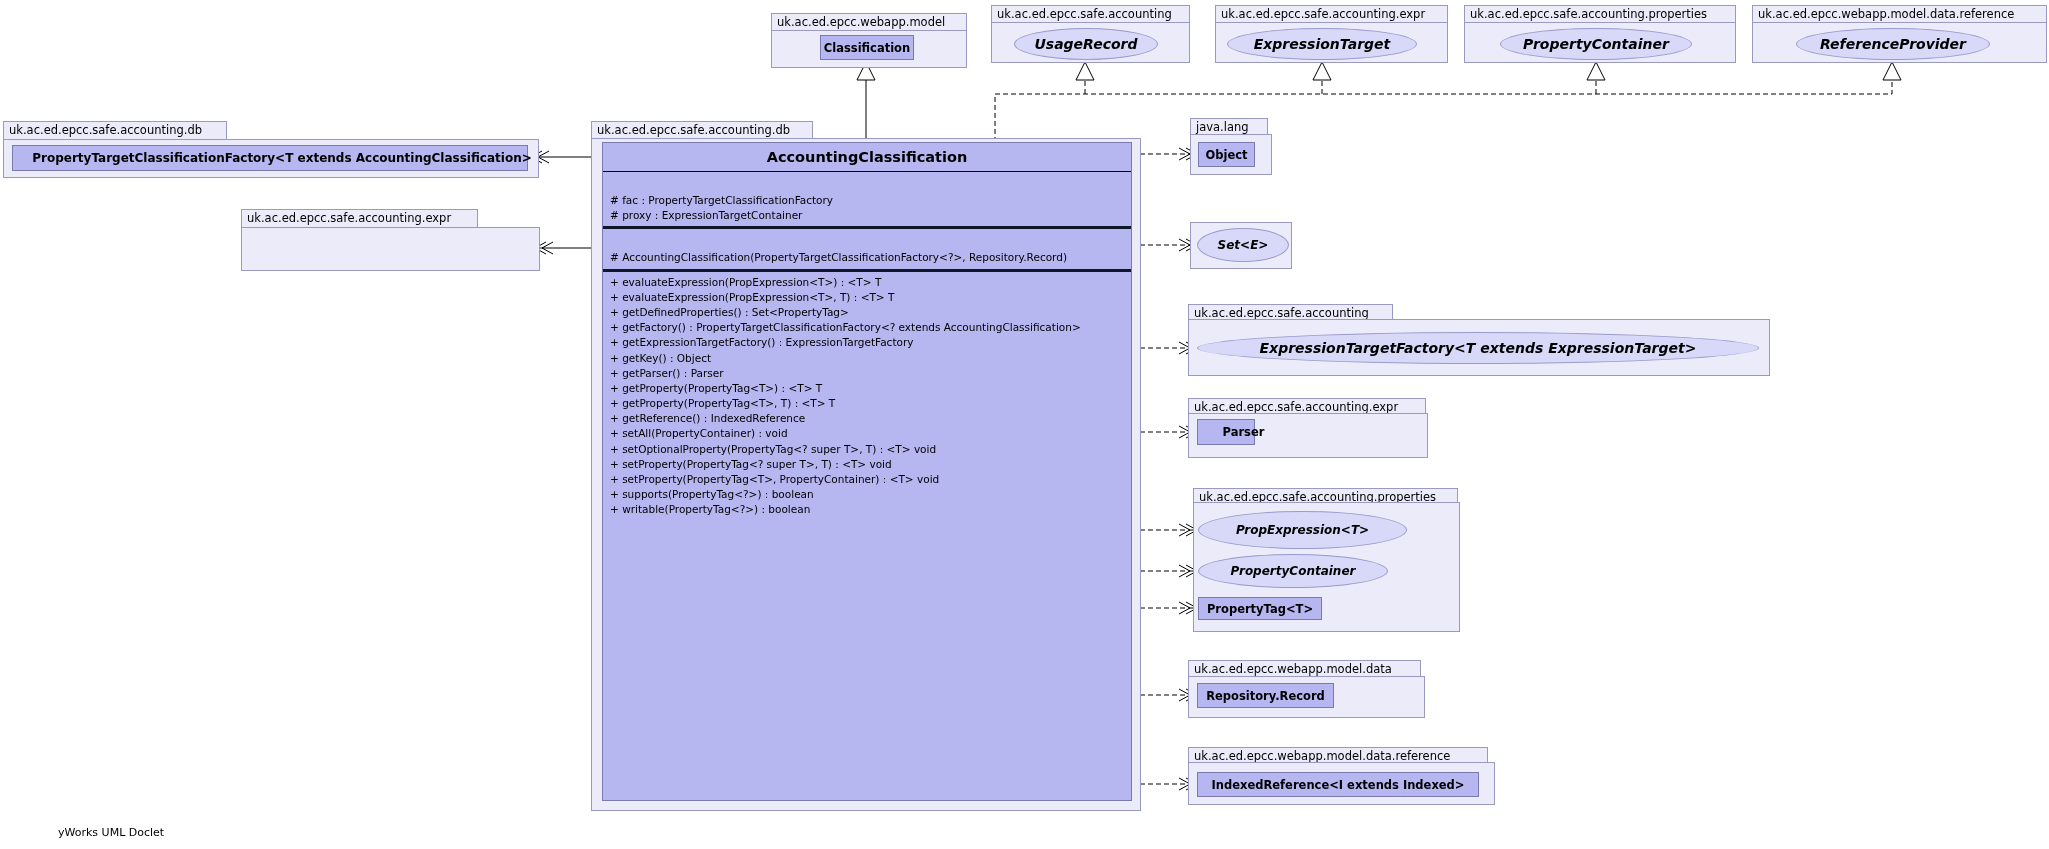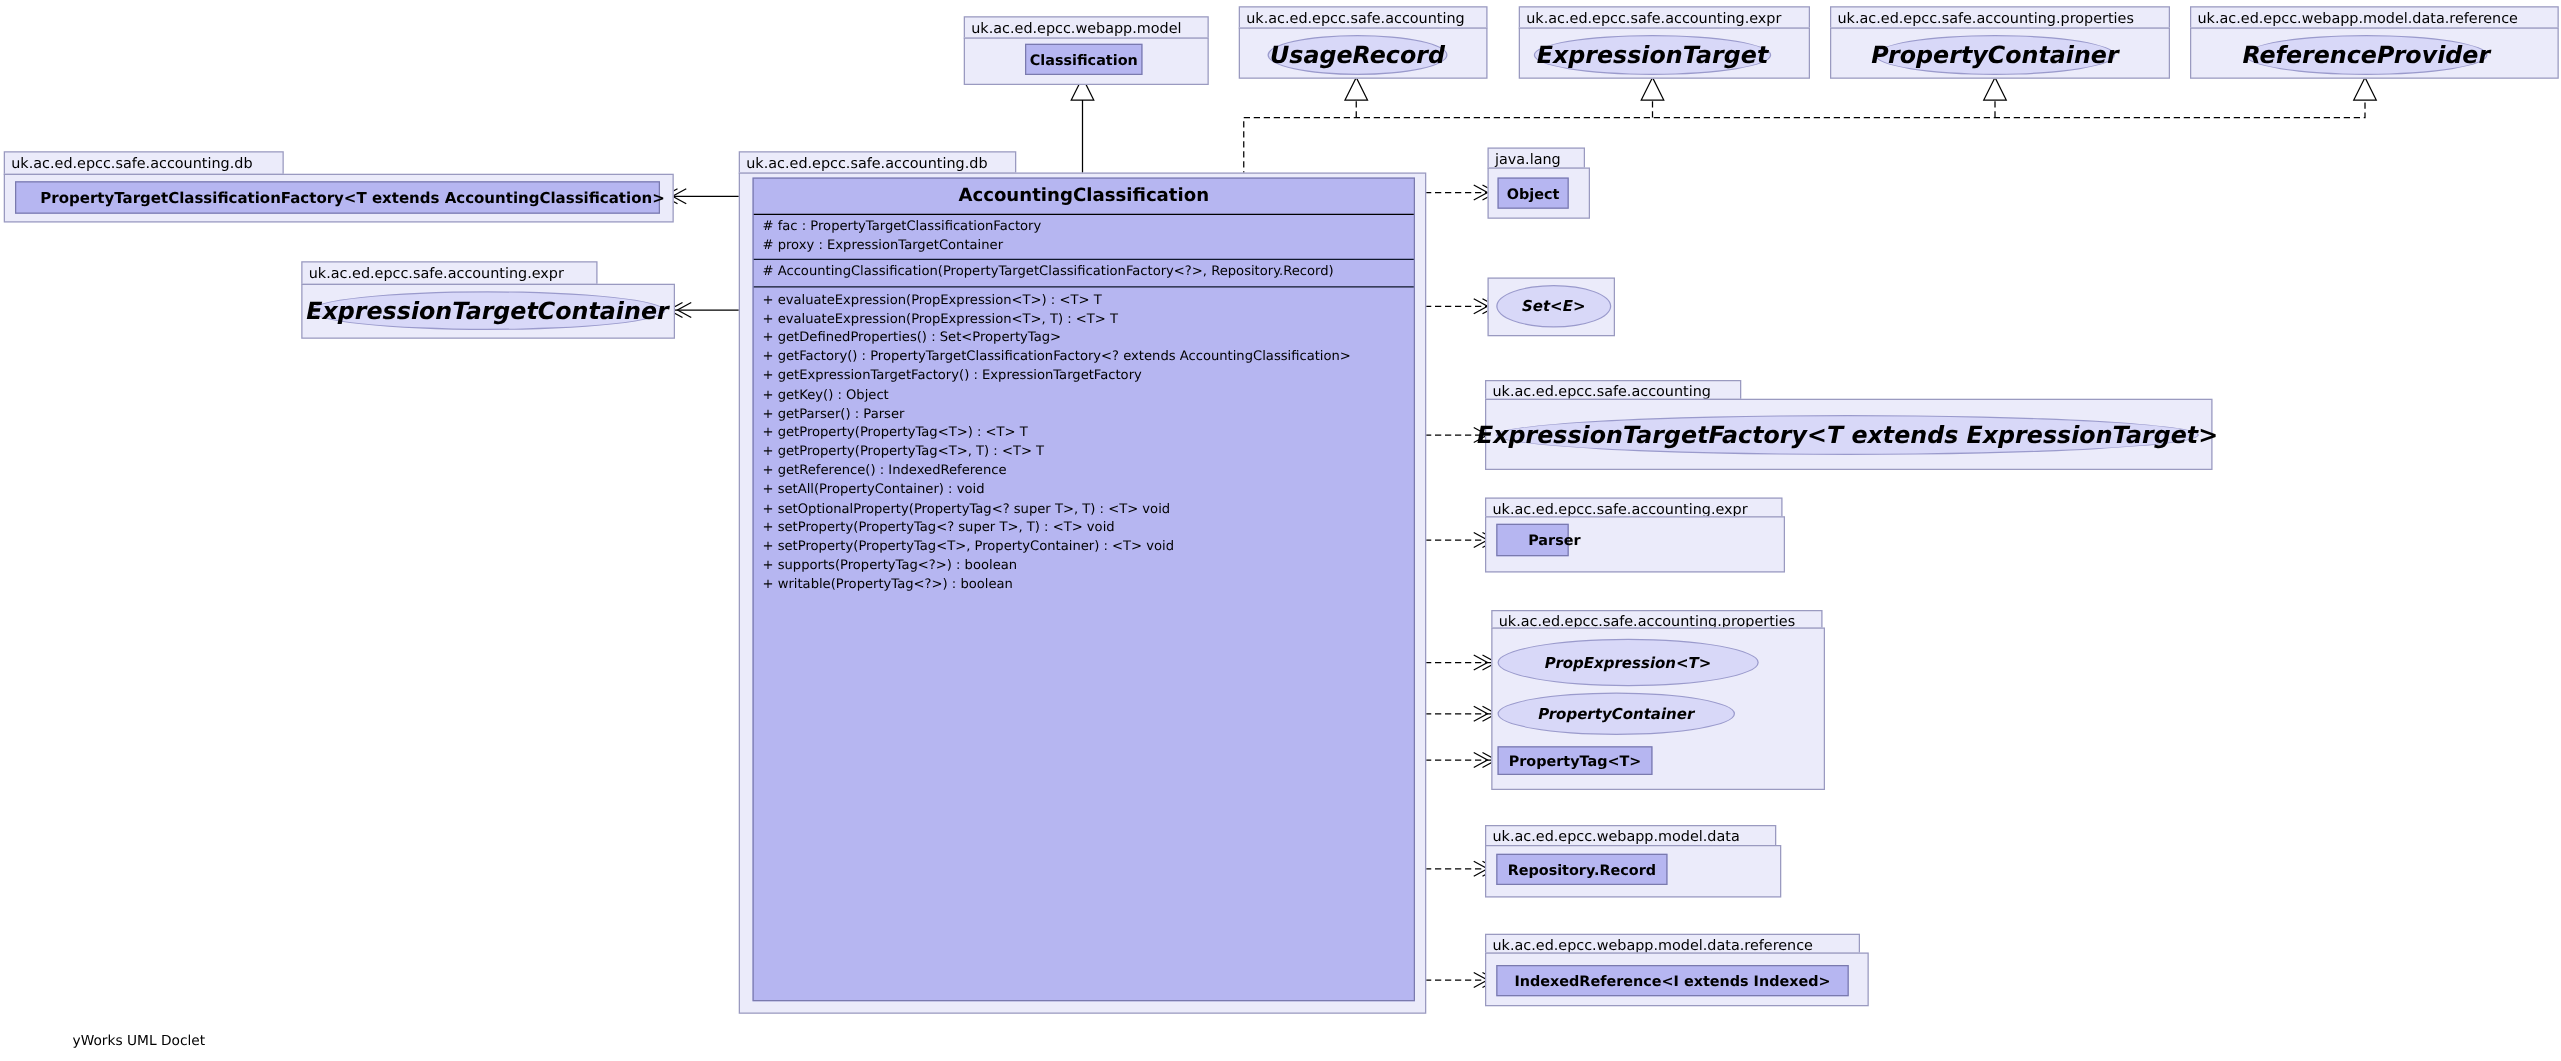--- a/index.html
+++ b/index.html
@@ -31,35 +31,35 @@
     display:flex;align-items:center;justify-content:center;
     font-weight:bold;font-size:12px;white-space:nowrap;
   }
   .cls.small{font-size:11.5px;}
   .iface{
     position:absolute;box-sizing:border-box;
     background:var(--iface-fill,#D8D8F8);
     border:1px solid var(--iface-border,#9A9ACC);
     border-radius:50%;
     display:flex;align-items:center;justify-content:center;
-    font-weight:bold;font-style:italic;font-size:19px;white-space:nowrap;
+    font-weight:bold;font-style:italic;font-size:14px;white-space:nowrap;
   }
   .iface.small{font-size:12px;}
   .main-cls{
     position:absolute;box-sizing:border-box;
     left:602px;top:142px;width:530px;height:659px;
     background:var(--class-fill,#B6B6F1);
     border:1px solid var(--class-border,#7A7AAE);
   }
   .mc-title{
     height:28px;line-height:28px;text-align:center;
     font-weight:bold;font-size:14.5px;
     border-bottom:1px solid #000;
   }
-  .mc-sec{border-bottom:1px solid #0f172a;padding:2px 0 3px 0;}
+  .mc-sec{border-bottom:3px solid #0f172a;padding:2px 0 3px 0;margin-top:19px;}
   .m-row{
     height:15.2px;line-height:15.2px;padding-left:7px;
     font-size:10.5px;white-space:nowrap;overflow:hidden;
   }
   .mc-methods{padding-top:3px;}
   #footer{
     position:absolute;left:10px;top:826px;
     font-size:11px;white-space:nowrap;margin-left:48px;
   }
 </style>
@@ -156,21 +156,20 @@
   <div class="pkg-tab" style="left:1752px;top:5px;width:295px;height:18px;">uk.ac.ed.epcc.webapp.model.data.reference</div>
   <div class="pkg-body" style="left:1752px;top:22px;width:295px;height:41px;"></div>
   <div class="iface" style="left:1796px;top:28px;width:194px;height:32px;">ReferenceProvider</div>
 
   <div class="pkg-tab" style="left:3px;top:121px;width:224px;height:19px;">uk.ac.ed.epcc.safe.accounting.db</div>
   <div class="pkg-body" style="left:3px;top:139px;width:536px;height:39px;"></div>
   <div class="cls" style="left:12px;top:145px;width:516px;height:26px;padding-left:24px;">PropertyTargetClassificationFactory&lt;T extends AccountingClassification&gt;</div>
 
   <div class="pkg-tab" style="left:241px;top:209px;width:237px;height:19px;">uk.ac.ed.epcc.safe.accounting.expr</div>
   <div class="pkg-body" style="left:241px;top:227px;width:299px;height:44px;"></div>
-  <div class="iface" style="left:248px;top:233px;width:284px;height:31px;">ExpressionTargetContainer</div>
 
   <div class="pkg-tab" style="left:591px;top:121px;width:222px;height:18px;">uk.ac.ed.epcc.safe.accounting.db</div>
   <div class="pkg-body" style="left:591px;top:138px;width:550px;height:673px;"></div>
   <div class="main-cls">
     <div class="mc-title">AccountingClassification</div>
     <div class="mc-sec">
       <div class="m-row"># fac : PropertyTargetClassificationFactory</div>
       <div class="m-row"># proxy : ExpressionTargetContainer</div>
     </div>
     <div class="mc-sec">

